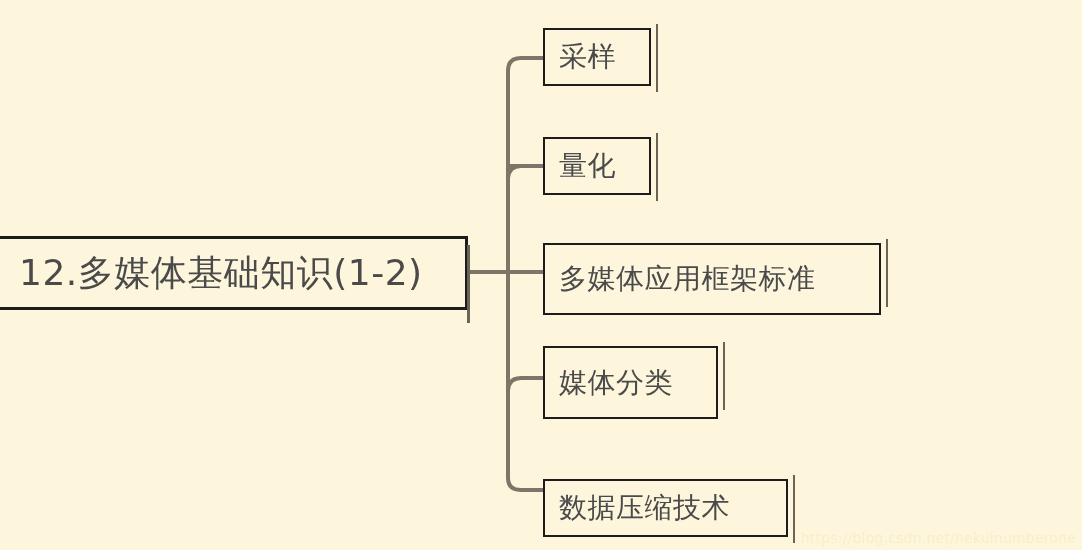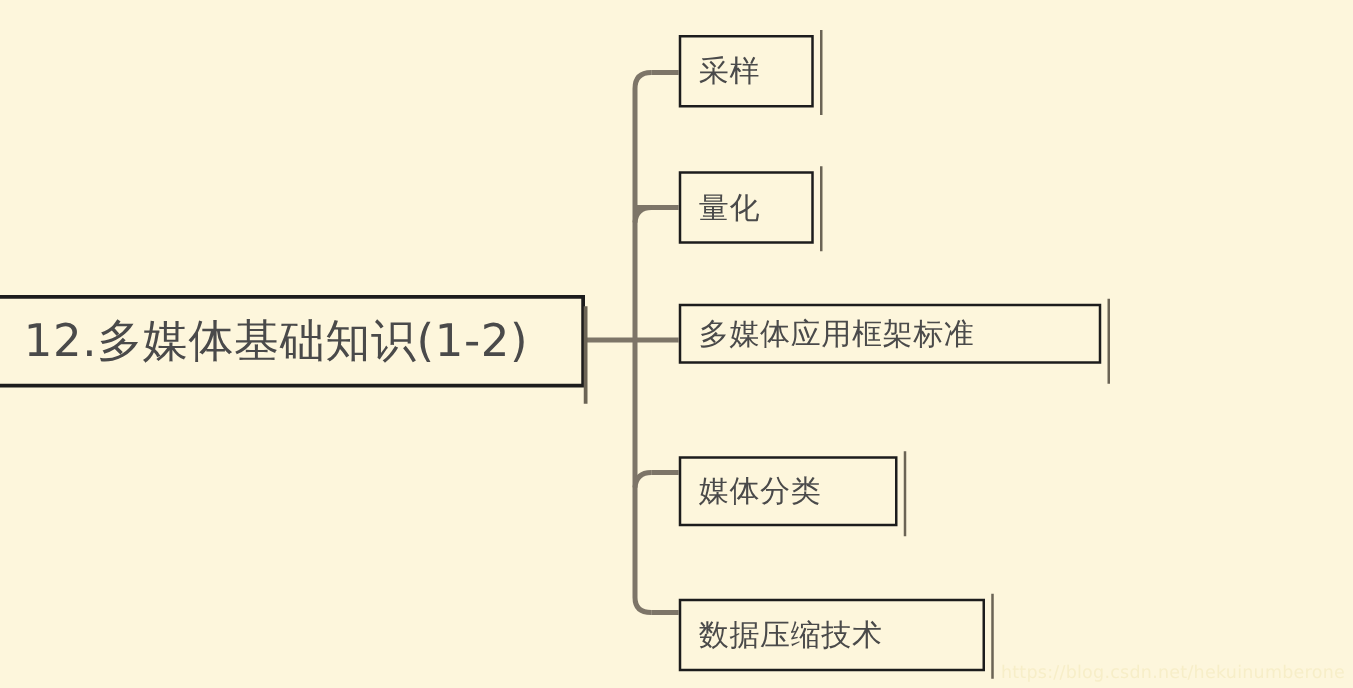--- a/index.html
+++ b/index.html
@@ -66,32 +66,32 @@
     right: -5px;
     top: 6px;
     height: 78px;
     width: 3px;
   }
 
   .child {
     padding-left: 14px;
   }
   .child .label {
-    font-size: 24px;
+    font-size: 28px;
   }
   .child::after {
     right: -9px;
     top: -6px;
     height: 68px;
   }
 
   #node-0 { left: 543px; top: 28px;  width: 108px; height: 58px; }
   #node-1 { left: 543px; top: 137px; width: 108px; height: 58px; }
-  #node-2 { left: 543px; top: 243px; width: 338px; height: 48px; }
-  #node-3 { left: 543px; top: 365px; width: 175px; height: 56px; }
+  #node-2 { left: 543px; top: 243px; width: 338px; height: 72px; }
+  #node-3 { left: 543px; top: 346px; width: 175px; height: 73px; }
   #node-4 { left: 543px; top: 462px; width: 245px; height: 58px; margin-top: 17px; }
 
   
   #watermark {
     position: absolute;
     right: 6px;
     bottom: 4px;
     font-size: 14px;
     color: #f7eec8;
     font-family: "DejaVu Sans", "Liberation Sans", sans-serif;

